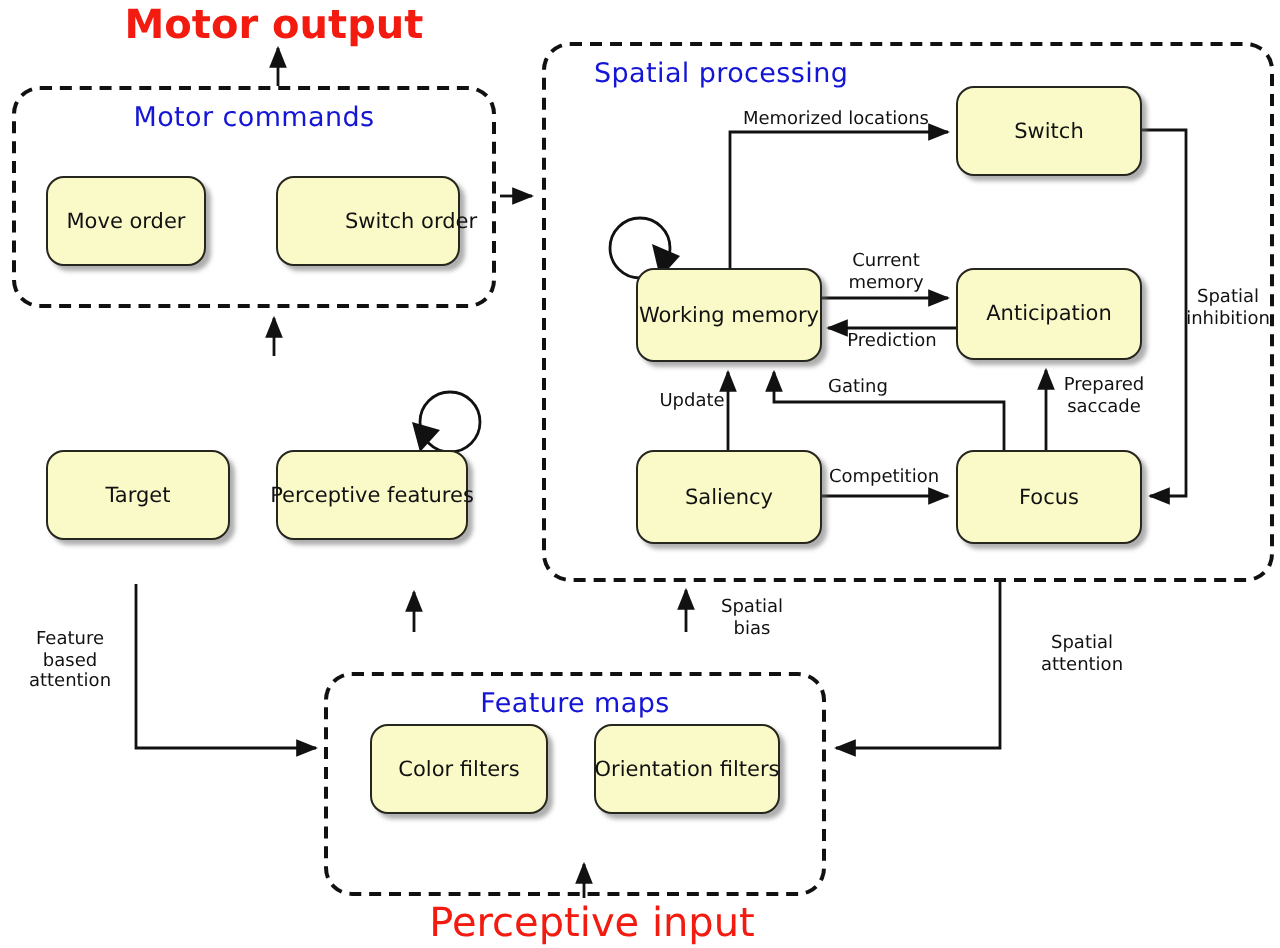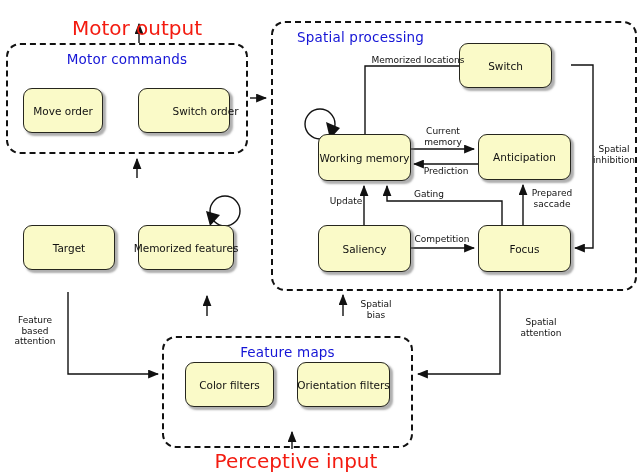--- a/index.html
+++ b/index.html
@@ -63,21 +63,21 @@
       <path d="M411,248 H474" marker-end="url(#ah)"></path>
       <path d="M523,225 V185" marker-end="url(#ah)"></path>
       <path d="M571,65 H593 V248 H575" marker-end="url(#ah)"></path>
       <circle cx="320" cy="124" r="15"></circle>
       <circle cx="225" cy="211" r="15"></circle>
     </g>
     <polygon points="326,122 340,128 330,139" fill="#111"></polygon>
     <polygon points="206,211 220,215 210,226" fill="#111"></polygon>
   </svg>
 
-  <div class="io-label" style="left:37px;top:16px;width:200px;">Motor output</div>
+  <div class="io-label" style="left:37px;top:0px;width:200px;font-weight:bold;">Motor output</div>
   <div class="io-label" style="left:196px;top:449px;width:200px;">Perceptive input</div>
 
   <div class="group" style="left:6px;top:43px;width:242px;height:111px;">
     <div class="group-title">Motor commands</div>
   </div>
   <div class="group" style="left:271px;top:21px;width:366px;height:270px;">
     <div class="group-title left-align">Spatial processing</div>
   </div>
   <div class="group" style="left:162px;top:316px;width:251px;height:112px;margin-top:20px;">
     <div class="group-title">Feature maps</div>
@@ -87,27 +87,27 @@
     <span>Move order</span>
   </div>
   <div class="node" style="left:138px;top:88px;width:92px;height:45px;padding-left:43px;">
     <span>Switch order</span>
   </div>
 
   <div class="node" style="left:23px;top:225px;width:92px;height:45px;">
     <span>Target</span>
   </div>
   <div class="node" style="left:138px;top:225px;width:96px;height:45px;">
-    <span>Memorized features</span>
+    <span>Perceptive features</span>
   </div>
 
   <div class="node" style="left:318px;top:134px;width:93px;height:47px;">
     <span>Working memory</span>
   </div>
-  <div class="node" style="left:459px;top:43px;width:93px;height:45px;">
+  <div class="node" style="left:478px;top:43px;width:93px;height:45px;">
     <span>Switch</span>
   </div>
   <div class="node" style="left:478px;top:134px;width:93px;height:46px;">
     <span>Anticipation</span>
   </div>
   <div class="node" style="left:318px;top:225px;width:93px;height:47px;">
     <span>Saliency</span>
   </div>
   <div class="node" style="left:478px;top:225px;width:93px;height:47px;">
     <span>Focus</span>

